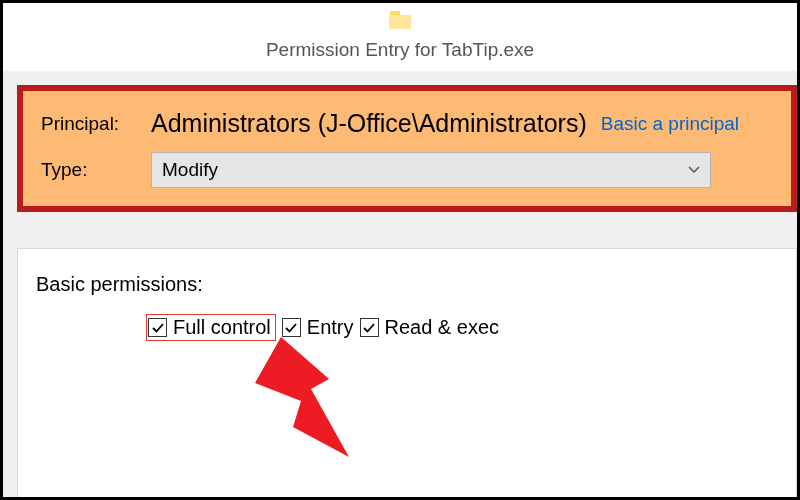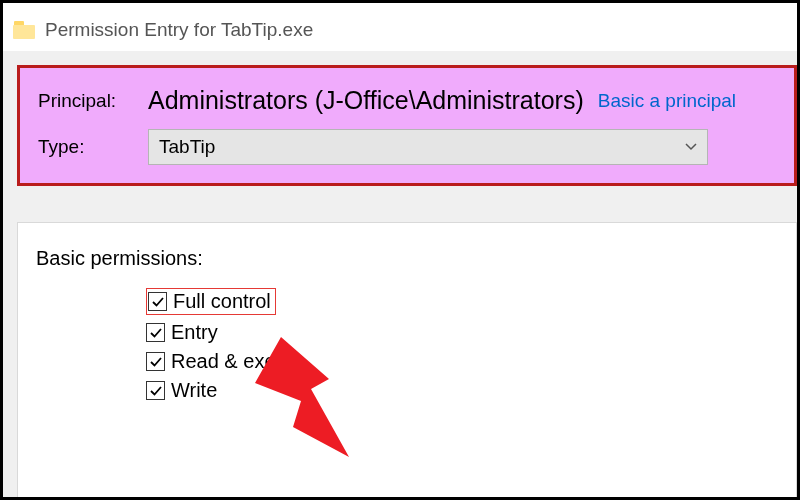--- a/index.html
+++ b/index.html
@@ -14,23 +14,24 @@
       background: #fff;
       width: 800px;
       height: 500px;
       overflow: hidden;
       position: relative;
       border: 3px solid #000;
     }
     .titlebar {
       display: flex;
       align-items: center;
-      padding: 16px 10px 10px 10px;
+      padding: 8px 10px 10px 10px;
       gap: 10px;
       background: #fff;
+      flex-direction: column;
     }
     .folder-icon {
       width: 22px;
       height: 18px;
       position: relative;
     }
     .folder-icon .tab {
       position: absolute;
       top: 0;
       left: 1px;
@@ -51,22 +52,22 @@
     .window-title {
       color: #555;
       font-size: 19px;
     }
     .content {
       background: #f0f0f0;
       padding: 14px 0 0 14px;
       height: calc(100% - 40px);
     }
     .panel {
-      background: #f0abfc;
-      border: 3px solid #b91c1c;
+      background: #fdba74;
+      border: 6px solid #b91c1c;
       padding: 18px 18px 18px 18px;
       margin-bottom: 36px;
     }
     .row {
       display: flex;
       align-items: center;
       margin-bottom: 14px;
     }
     .row:last-child {
       margin-bottom: 0;
@@ -116,21 +117,20 @@
       padding: 24px 18px 0 18px;
       height: 300px;
     }
     .perm-title {
       font-size: 20px;
       margin-bottom: 18px;
     }
     .perm-list {
       padding-left: 110px;
       display: flex;
-      flex-direction: column;
       gap: 6px;
     }
     .perm-item {
       display: flex;
       align-items: center;
       gap: 6px;
     }
     .checkbox {
       width: 19px;
       height: 19px;
@@ -189,21 +189,21 @@
 
   <div class="panel">
     <div class="row">
       <div class="label">Principal:</div>
       <div class="principal-value">Administrators (J-Office\Administrators)</div>
       <div class="link">Basic a principal</div>
     </div>
     <div class="row">
       <div class="label">Type:</div>
       <div class="select">
-        <span class="select-value">TabTip</span>
+        <span class="select-value">Modify</span>
         <span class="chevron">
           <svg viewBox="0 0 12 8">
               <path d="M1 1 L6 6 L11 1" stroke="#555" stroke-width="1.5" fill="none"></path>
             </svg>
         </span>
       </div>
     </div>
   </div>
 
   <div class="perm-panel">
@@ -233,28 +233,20 @@
       <div class="perm-item">
         <span class="checkbox">
           <svg viewBox="0 0 14 14">
               <path d="M2 7 L5.5 10.5 L12 3" stroke="#000" stroke-width="1.8" fill="none"></path>
             </svg>
         </span>
         <span class="perm-label">Read &amp; exec</span>
       </div>
 
 
-      <div class="perm-item cut">
-        <span class="checkbox">
-          <svg viewBox="0 0 14 14">
-              <path d="M2 7 L5.5 10.5 L12 3" stroke="#000" stroke-width="1.8" fill="none"></path>
-            </svg>
-        </span>
-        <span class="perm-label">Write</span>
-      </div>
 
     </div>
   </div>
 
 </div>
 
 <div class="arrow-overlay">
   <svg viewBox="0 0 130 130">
     <polygon points="30,8 78,50 60,60 98,128 42,98 50,72 4,54" fill="#ed1c24"></polygon>
   </svg>

